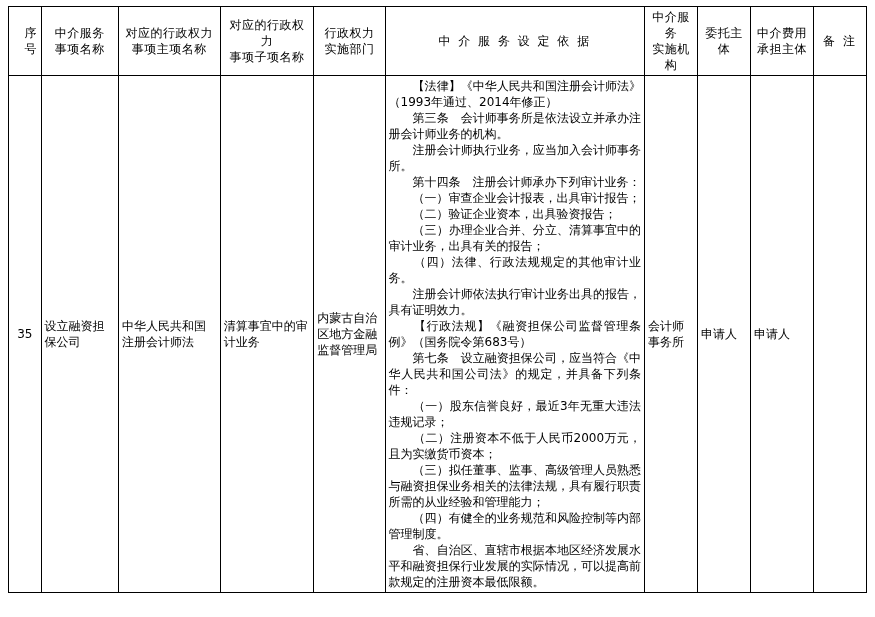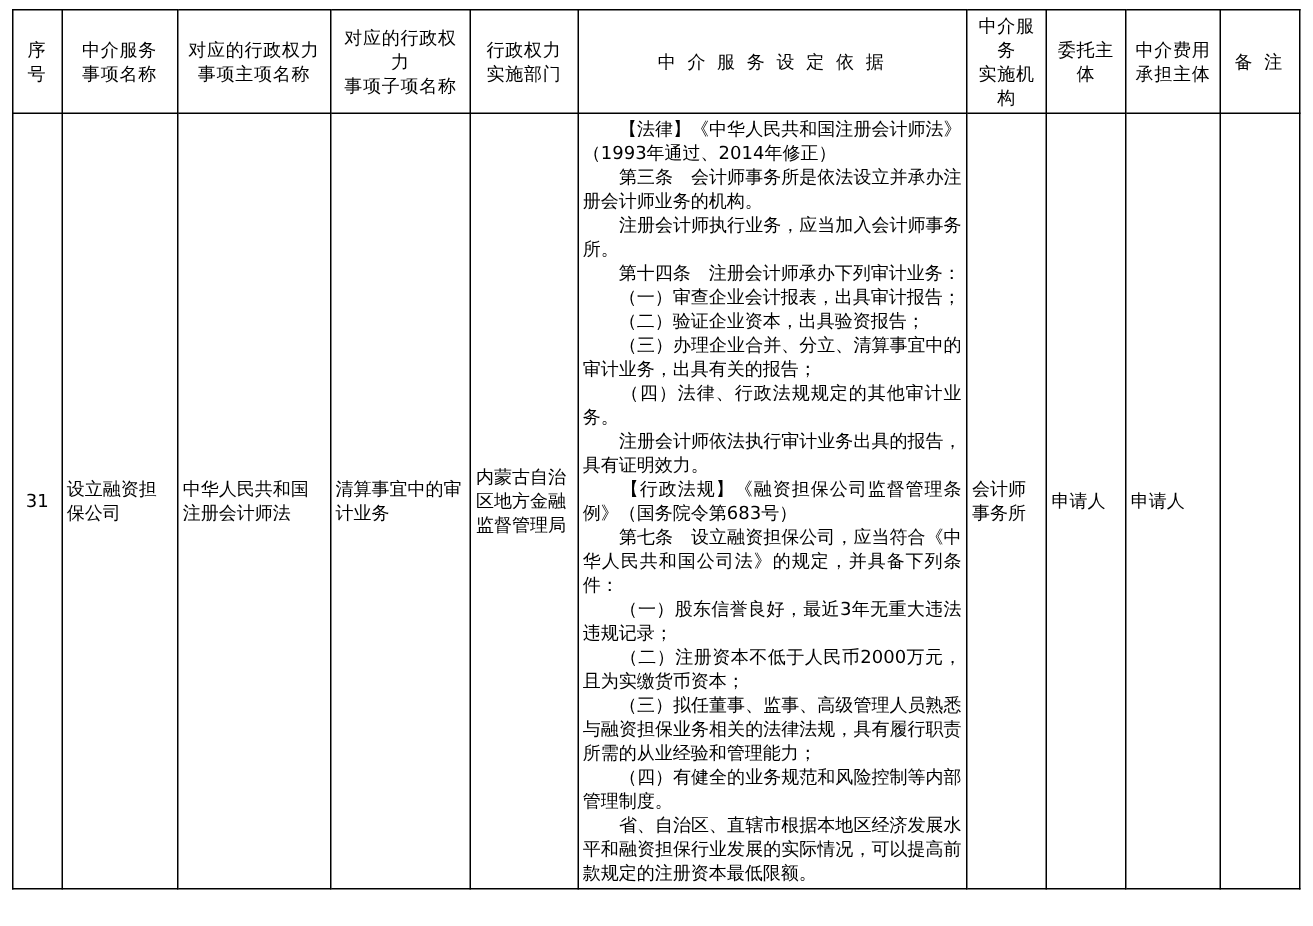--- a/index.html
+++ b/index.html
@@ -35,21 +35,21 @@
     line-height: 16px;
     padding: 2px 3px;
   }
   thead th {
     text-align: center;
     height: 62px;
     font-size: 12.5px;
     line-height: 17px;
     letter-spacing: 0.5px;
   }
-  th.c-seq { width: 32px; letter-spacing: 1px; }
+  th.c-seq { width: 32px; letter-spacing: 1px; text-align: right; }
   th.c-name { width: 76px; }
   th.c-main { width: 100px; }
   th.c-sub { width: 92px; }
   th.c-dept { width: 70px; }
   th.c-basis { width: 255px; letter-spacing: 2px;}
   th.c-org { width: 52px; }
   th.c-entrust { width: 52px; margin-top: 44px; }
   th.c-fee { width: 62px; }
   th.c-remark { width: 52px; letter-spacing: 2px;}
 
@@ -109,21 +109,21 @@
         <th class="c-dept">行政权力<br>实施部门</th>
         <th class="c-basis">中 介 服 务 设 定 依 据</th>
         <th class="c-org">中介服务<br>实施机构</th>
         <th class="c-entrust">委托主体</th>
         <th class="c-fee">中介费用<br>承担主体</th>
         <th class="c-remark">备  注</th>
       </tr>
     </thead>
     <tbody>
       <tr>
-        <td class="cell-seq">31</td>
+        <td class="cell-seq">35</td>
         <td class="cell-text">设立融资担保公司</td>
         <td class="cell-text">中华人民共和国注册会计师法</td>
         <td class="cell-text">清算事宜中的审计业务</td>
         <td class="cell-text">内蒙古自治区地方金融监督管理局</td>
         <td class="cell-basis">
           <div class="basis-body">　　【法律】《中华人民共和国注册会计师法》（1993年通过、2014年修正）
 　　第三条　会计师事务所是依法设立并承办注册会计师业务的机构。
 　　注册会计师执行业务，应当加入会计师事务所。
 　　第十四条　注册会计师承办下列审计业务：
 　　（一）审查企业会计报表，出具审计报告；

